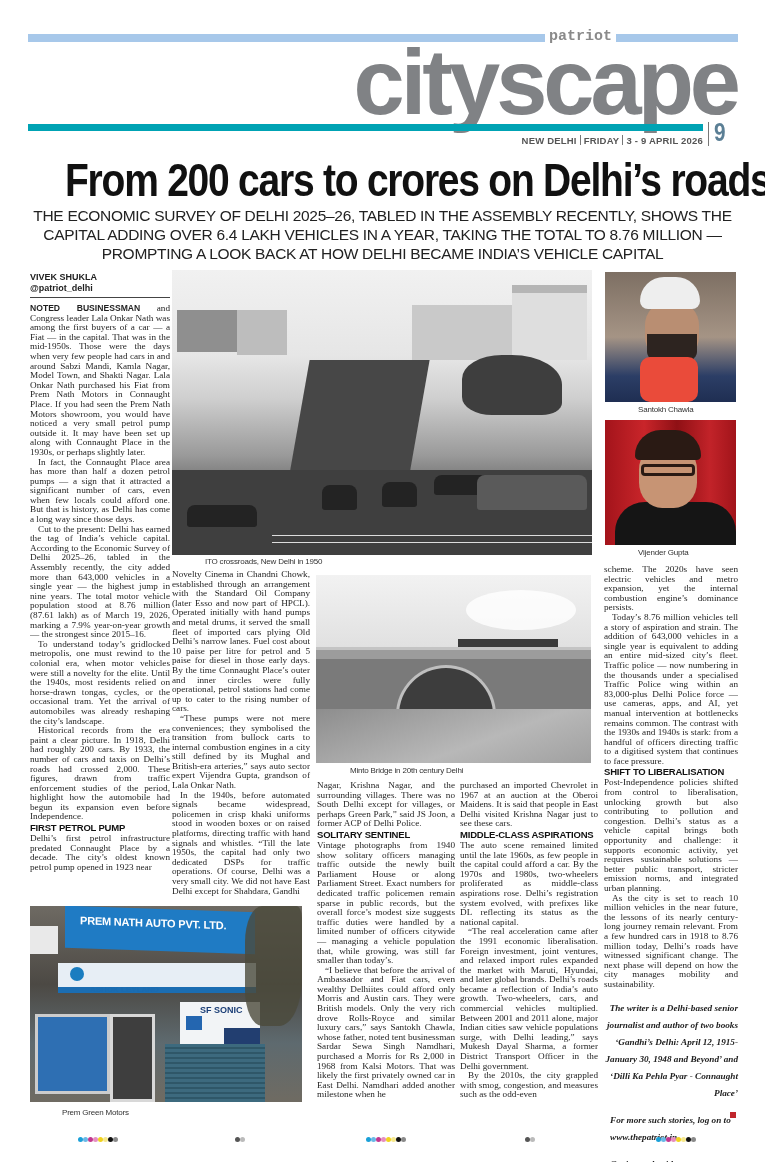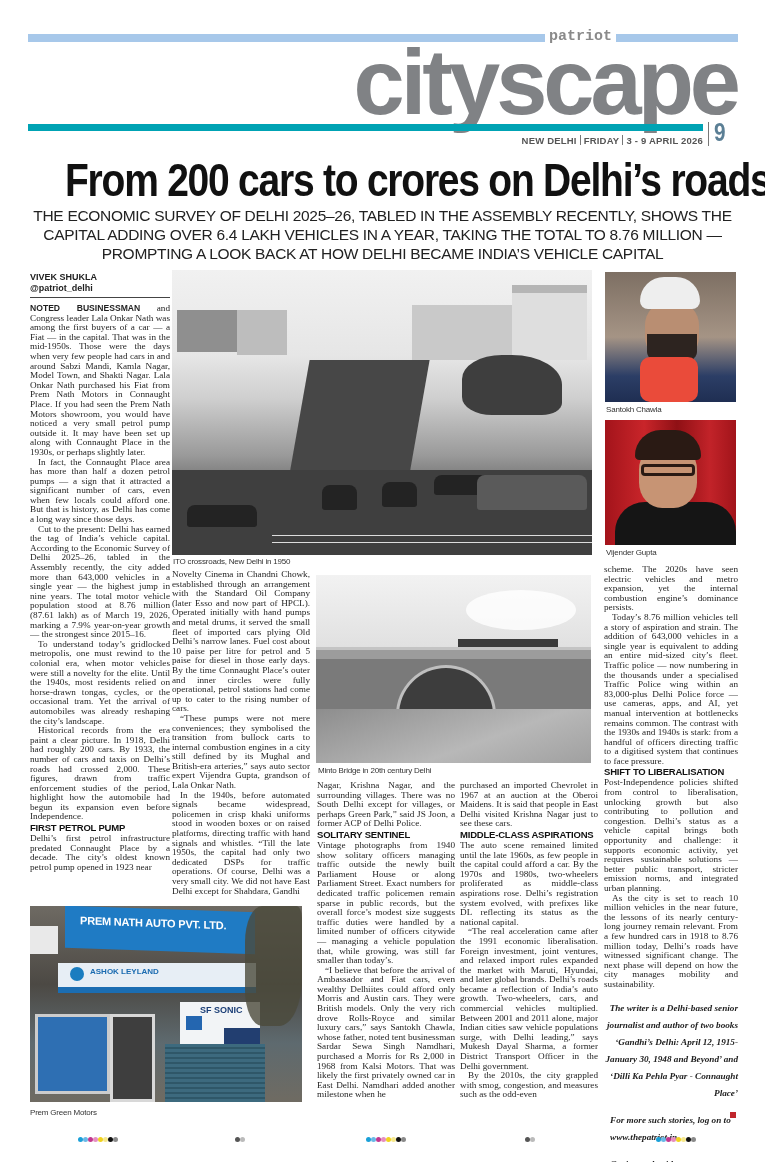--- a/index.html
+++ b/index.html
@@ -36,21 +36,21 @@
   .c4 { left: 460px; top: 781px; width: 138px; }
   .c5 { left: 604px; top: 565px; width: 134px; }
 
   .bio { position: absolute; left: 604px; top: 1000px; width: 134px; font-style: italic; font-size: 9.2px; line-height: 17px; color: #222; font-weight: bold; }
   .bio .credit { text-align: right; }
   .bio .more { margin-top: 10px; padding-left: 6px; }
   .end-mark { position: absolute; left: 730px; top: 1112px; width: 6px; height: 6px; background: #c0262d; }
 
   
   .photo { position: absolute; overflow: hidden; }
-  .caption { position: absolute; font-family: "Liberation Sans", sans-serif; font-size: 8px; color: #333; letter-spacing: -0.2px; }
+  .caption { position: absolute; font-family: "Liberation Sans", sans-serif; font-size: 8px; color: #333; letter-spacing: -0.2px; margin-left: 32px; }
 
   .photo-ito { left: 172px; top: 270px; width: 420px; height: 285px; background: linear-gradient(180deg, #f1f1f1 0%, #e6e6e6 30%, #cfcfcf 45%, #9a9a9a 65%, #4a4a4a 85%, #3c3c3c 100%); }
   .photo-ito .bld1 { position: absolute; left: 5px; top: 40px; width: 110px; height: 42px; background: #8f8f8f; }
   .photo-ito .bld2 { position: absolute; left: 65px; top: 40px; width: 50px; height: 45px; background: #bdbdbd; }
   .photo-ito .bld3 { position: absolute; left: 240px; top: 35px; width: 175px; height: 55px; background: #c9c9c9; }
   .photo-ito .bld4 { position: absolute; left: 340px; top: 15px; width: 75px; height: 75px; background: #dedede; border-top: 8px solid #b5b5b5; }
   .photo-ito .trees { position: absolute; left: 290px; top: 85px; width: 100px; height: 60px; background: #3e3e3e; border-radius: 40% 50% 20% 30%; }
   .photo-ito .road { position: absolute; left: 120px; top: 90px; width: 120px; height: 200px; background: #474747; transform: skewX(-10deg); }
   .photo-ito .road2 { position: absolute; left: 0; top: 200px; width: 420px; height: 85px; background: #3f3f3f; }
   .photo-ito .car { position: absolute; background: #232323; border-radius: 8px 8px 3px 3px; }
@@ -74,21 +74,21 @@
   .photo-vijender .hair { position: absolute; left: 30px; top: 10px; width: 66px; height: 30px; background: #2a1a14; border-radius: 30px 30px 5px 5px; }
   .photo-vijender .face { position: absolute; left: 34px; top: 24px; width: 58px; height: 64px; background: #c79474; border-radius: 40%; }
   .photo-vijender .glasses { position: absolute; left: 36px; top: 44px; width: 54px; height: 12px; border: 3px solid #2a1a14; border-radius: 4px; }
   .photo-vijender .jacket { position: absolute; left: 10px; top: 82px; width: 121px; height: 43px; background: #151515; border-radius: 30px 30px 0 0; }
 
   .photo-prem { left: 30px; top: 906px; width: 272px; height: 196px; background: linear-gradient(180deg, #6e6a63 0%, #4c4944 40%, #5e6a6f 70%, #6f6b62 100%); }
   .photo-prem .sign1 { position: absolute; left: 35px; top: 3px; width: 190px; height: 42px; background: #1f7bc4; transform: skewY(2deg); }
   .photo-prem .sign1 span { position: absolute; left: 15px; top: 8px; font-family: "Liberation Sans", sans-serif; font-weight: bold; font-size: 11px; color: #fff; letter-spacing: -0.2px; }
   .photo-prem .sign2 { position: absolute; left: 28px; top: 57px; width: 198px; height: 30px; background: #e7eef5; border-bottom: 6px solid #1b6db2; }
   .photo-prem .sign2 .logo { position: absolute; left: 12px; top: 4px; width: 14px; height: 14px; border-radius: 50%; background: #1a7dc0; }
-  .photo-prem .sign2 span { position: absolute; left: 32px; top: 4px; font-family: "Liberation Sans", sans-serif; font-weight: bold; font-size: 8px; color: #1a6bb0; text-align: right; }
+  .photo-prem .sign2 span { position: absolute; left: 32px; top: 22px; font-family: "Liberation Sans", sans-serif; font-weight: bold; font-size: 8px; color: #1a6bb0; text-align: right; }
   .photo-prem .ac { position: absolute; left: 0; top: 20px; width: 28px; height: 28px; background: #e9e9e9; }
   .photo-prem .door { position: absolute; left: 5px; top: 108px; width: 75px; height: 80px; background: #2e6fb3; border: 3px solid #ccc; }
   .photo-prem .glass { position: absolute; left: 80px; top: 108px; width: 45px; height: 88px; background: #3e3e3e; border: 3px solid #d8d8d8; }
   .photo-prem .poster { position: absolute; left: 150px; top: 96px; width: 80px; height: 42px; background: #f2f4f6; }
   .photo-prem .poster span { position: absolute; left: 20px; top: 3px; font-family: "Liberation Sans", sans-serif; font-weight: bold; font-size: 9px; color: #1b3e76; }
   .photo-prem .poster .battery { position: absolute; left: 6px; top: 14px; width: 16px; height: 14px; background: #2466b0; }
   .photo-prem .poster .stripe { position: absolute; left: 44px; top: 26px; width: 36px; height: 16px; background: #223e70; }
   .photo-prem .shutter { position: absolute; left: 135px; top: 138px; width: 100px; height: 58px; background: repeating-linear-gradient(180deg, #3d6a7e 0 3px, #2f5768 3px 5px); }
   .photo-prem .tree { position: absolute; left: 215px; top: 0; width: 57px; height: 120px; background: #4b4a3b; border-radius: 30% 10% 40% 30%; opacity: 0.8; }
 

